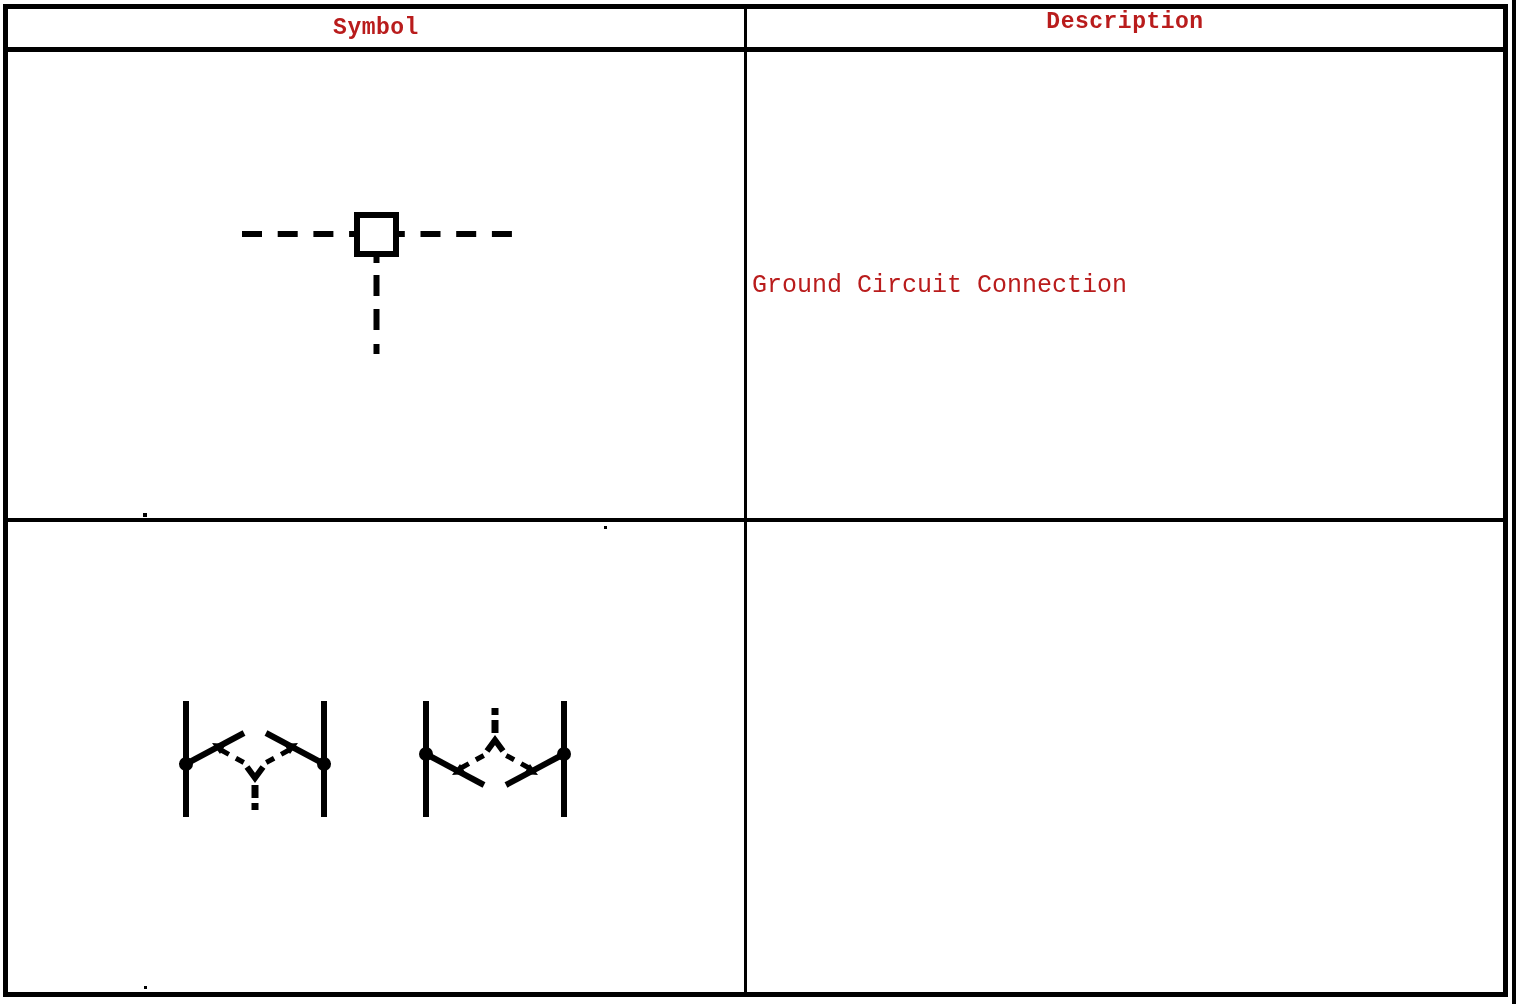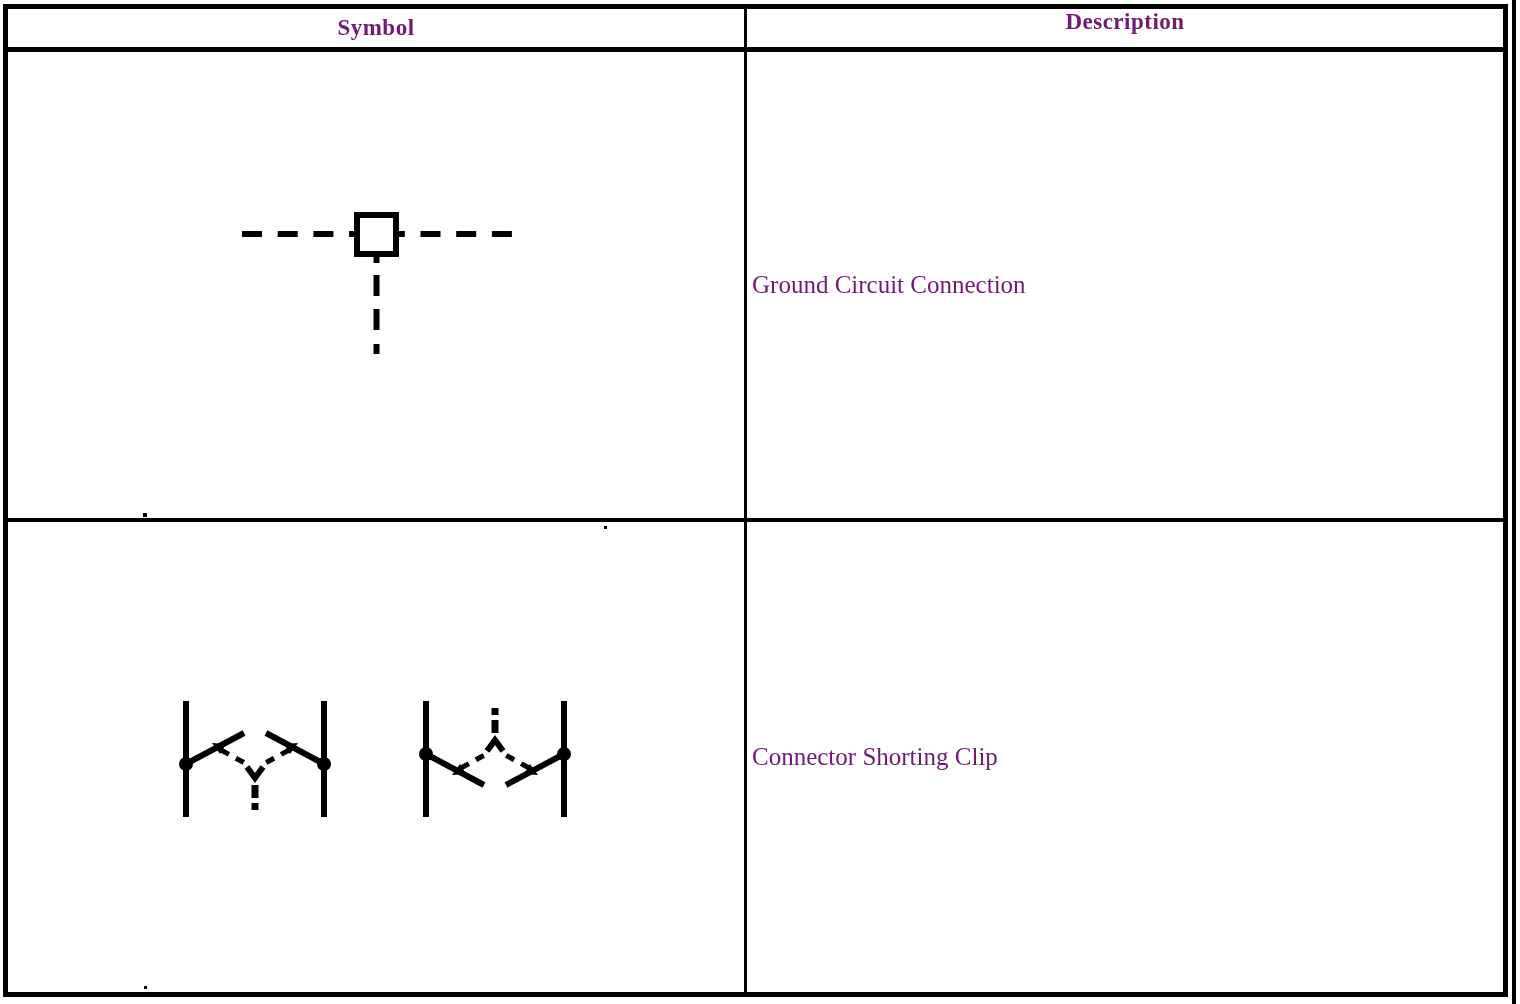--- a/index.html
+++ b/index.html
@@ -1,22 +1,22 @@
 <!DOCTYPE html>
 <html><head>
 <meta charset="utf-8">
 <style>
   html, body { margin: 0; padding: 0; background: #ffffff; }
   .page {
     position: relative;
     width: 1520px;
     height: 1004px;
     background: #ffffff;
-    color: #701a75;
-    font-family: Liberation Serif, serif;
+    color: #b91c1c;
+    font-family: Liberation Mono, monospace;
     overflow: hidden;
   }
   .line { position: absolute; background: #000000; }
 
   
   .border-top      { left: 3px;    top: 4px;   width: 1505px; height: 5px; }
   .border-left     { left: 3px;    top: 4px;   width: 5px;    height: 993px; }
   .border-right    { left: 1503px; top: 4px;   width: 5px;    height: 993px; }
   .border-bottom   { left: 3px;    top: 992px; width: 1505px; height: 5px; }
   .header-divider  { left: 3px;    top: 47px;  width: 1505px; height: 5px; }
@@ -105,19 +105,18 @@
         </g>
       </defs>
       <g>
         <use href="#clipGlyph"></use>
       </g>
       <g>
         <use href="#clipGlyph" transform="translate(240,474) scale(1,-1)"></use>
       </g>
     </svg>
   </div>
-  <div class="desc-cell desc-row-2">Connector Shorting Clip</div>
 
   <div class="speck speck-1"></div>
   <div class="speck speck-2"></div>
   <div class="speck speck-3"></div>
 
 </div>
 
 </body></html>

